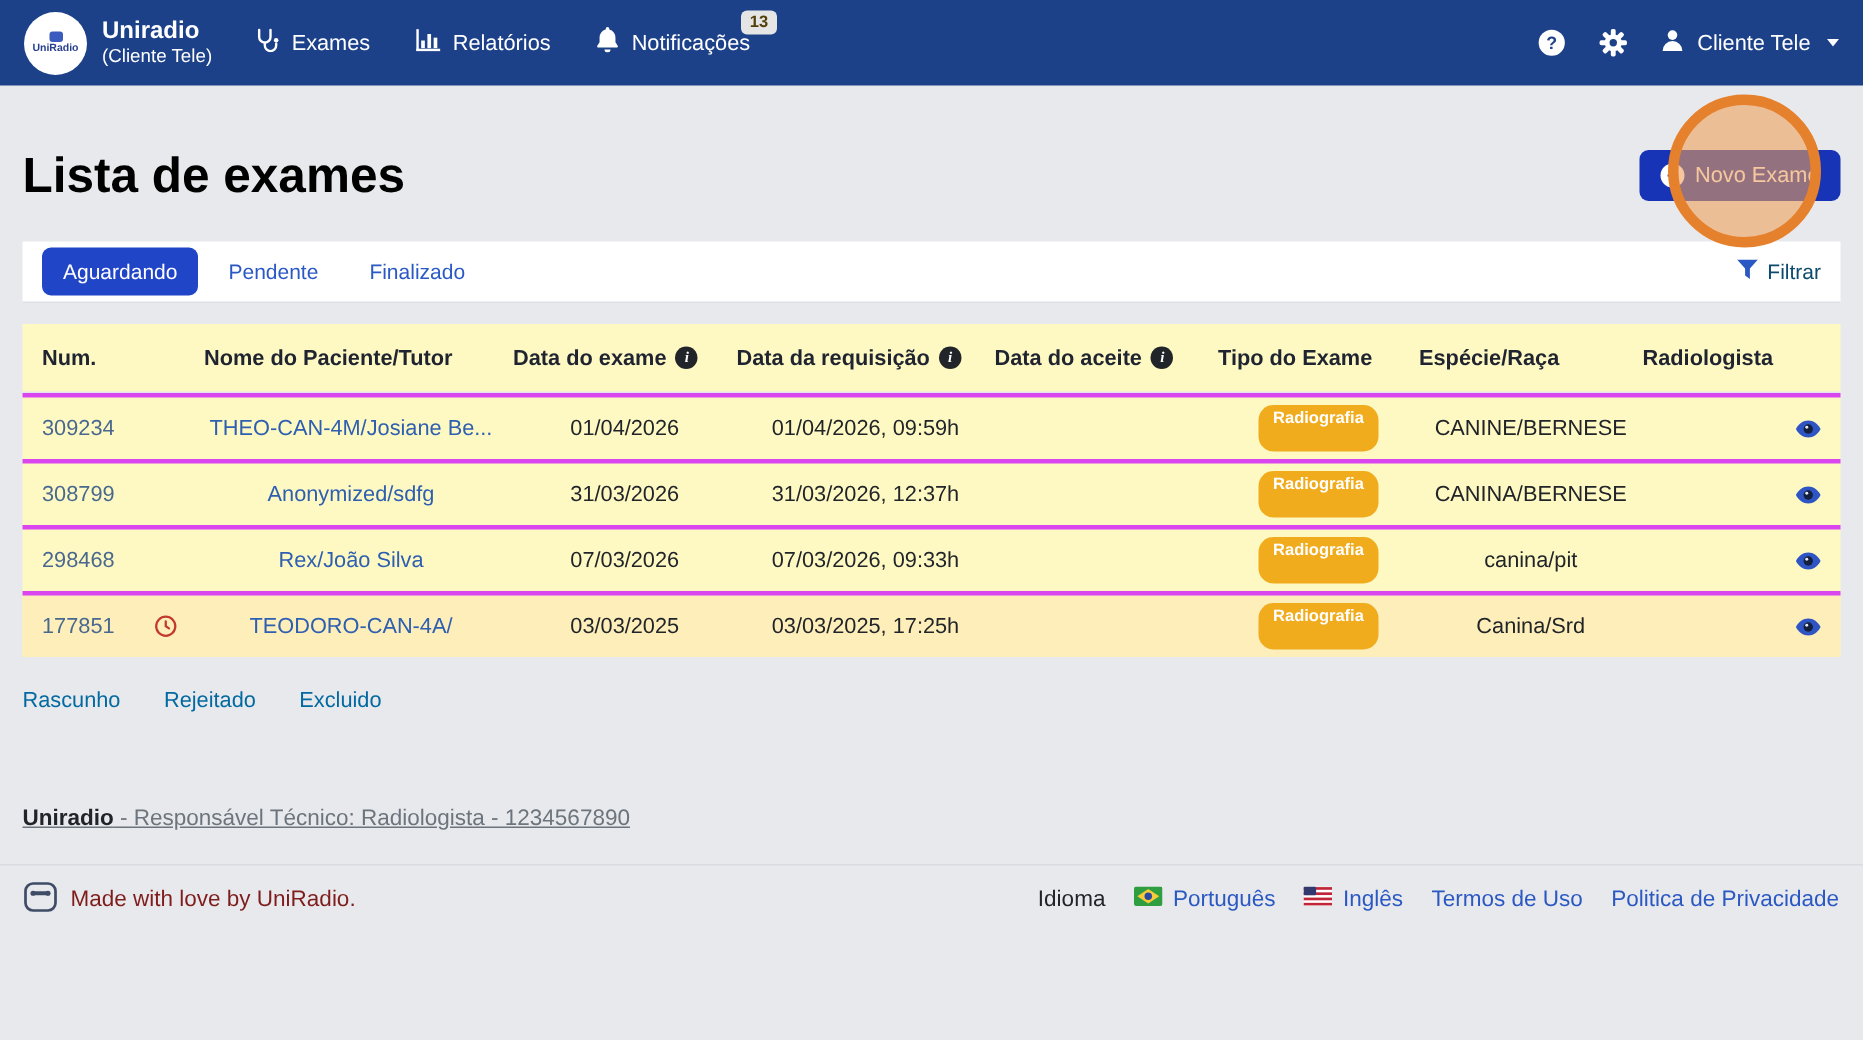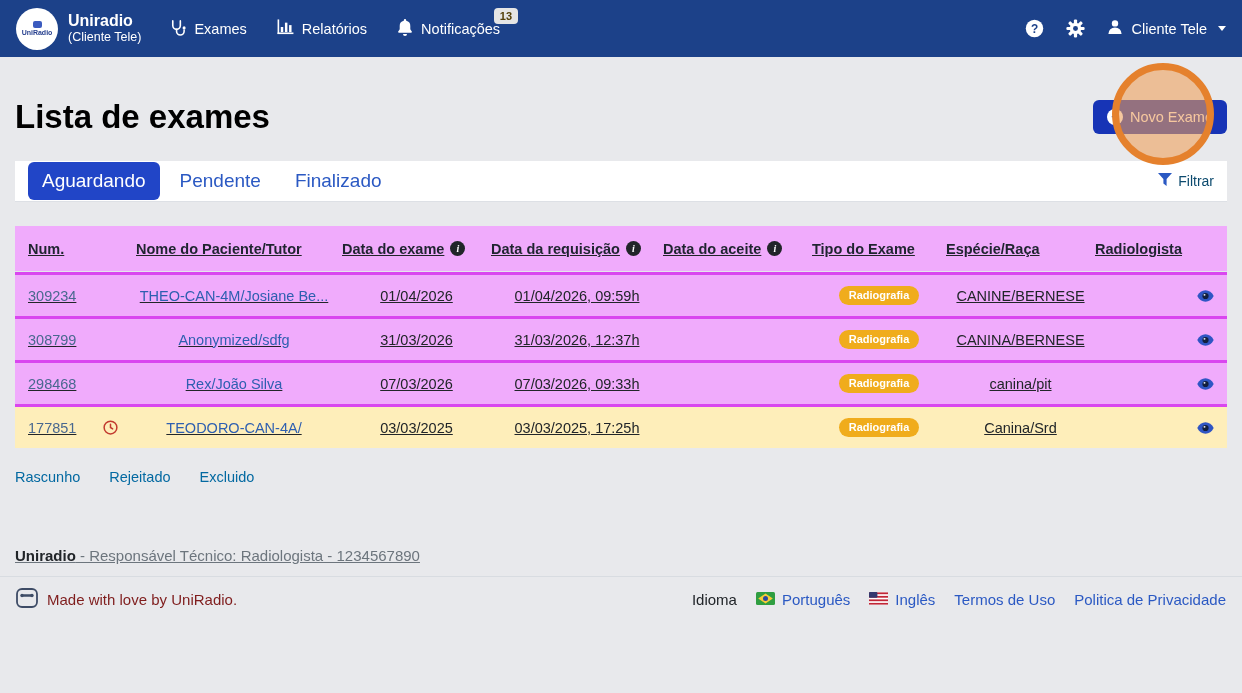--- a/index.html
+++ b/index.html
@@ -27,36 +27,36 @@
   .page-title { font-size:33px; font-weight:600; color:#000000; }
   .btn-new { background:#1734b6; color:#fff; border:none; border-radius:6px; height:34px; padding:0 14px; font-size:14.5px; font-family:inherit; display:flex; align-items:center; gap:7px; cursor:pointer; }
   .plus-circle { width:16px; height:16px; border-radius:50%; background:#fff; color:#1734b6; font-weight:bold; font-size:13px; line-height:15px; text-align:center; display:inline-block; }
 
   
   .click-circle { position:absolute; left:1112px; top:63px; width:102px; height:102px; border-radius:50%; border:7px solid #e5812d; background:rgba(239,158,88,0.58); pointer-events:none; z-index:5; }
 
   
   .tabbar { background:#fff; border-bottom:1px solid #dde0e5; height:41px; display:flex; align-items:center; justify-content:space-between; padding:0 13px; }
   .tabs { display:flex; align-items:center; gap:6px; }
-  .tab { color:#2b59c3; padding:8px 14px; font-size:19px; cursor:pointer; border-radius:6px; }
+  .tab { color:#2b59c3; padding:8px 14px; font-size:14px; cursor:pointer; border-radius:6px; }
   .tab.active { background:#2145c7; color:#fff; }
   .filter-link { color:#0c4a6e; display:flex; align-items:center; gap:6px; cursor:pointer; font-size:14px; }
 
   
-  .table-card { background:#f0abfc; margin-top:24px;text-decoration:underline; }
+  .table-card { background:#fef9c3; margin-top:14px; }
   .trow { display:grid; grid-template-columns:108px 206px 149px 172px 149px 134px 149px 1fr; align-items:center; padding:0 13px; }
   .thead { height:46px; font-weight:bold; color:#1f2430; border-bottom:1px solid #e3e6ea; }
   .th { display:flex; align-items:center; gap:6px; }
   .info-ic { width:15px; height:15px; border-radius:50%; background:#212529; color:#fff; font-size:10px; font-weight:bold; display:inline-flex; align-items:center; justify-content:center; font-family:"Liberation Serif","DejaVu Serif",serif; font-style:italic; }
   .row { height:44px; border-top:3px solid #d946ef;text-align:center; }
   .row:first-of-type { border-top:none; }
   .row.highlight { background:#feeeba; }
   .cell-num { color:#49688f; display:flex; align-items:center; justify-content:space-between; padding-right:18px; cursor:pointer; }
   .cell-name { color:#2e5fb0; cursor:pointer; white-space:nowrap; overflow:hidden; text-overflow:ellipsis; padding-right:10px; }
-  .badge-type { display:inline-block; background:#f0ac1c; color:#fff; font-size:11px; font-weight:bold; padding:3px 10px 4px; border-radius:10px; }
+  .badge-type { display:inline-block; background:#f0ac1c; color:#fff; font-size:11px; font-weight:bold; padding:3px 10px 16px; border-radius:10px; }
   .cell-eye { display:flex; justify-content:flex-end; align-items:center; }
   .eye-btn { cursor:pointer; display:inline-flex; }
 
   
   .sec-links { display:flex; gap:29px; margin-top:21px; }
   .sec-links span { color:#0369a1; cursor:pointer; }
   .footer-note { margin-top:62px; font-size:15px; color:#6c757d;text-decoration:underline; }
   .footer-note b { color:#212529; }
   .bottom-bar { position:absolute; left:0; right:0; top:576px; border-top:1px solid #d8dce1; height:46px; display:flex; align-items:center; justify-content:space-between; padding:0 16px; }
   .made-with { display:flex; align-items:center; gap:9px; color:#7f1d1d; font-size:15px; }

